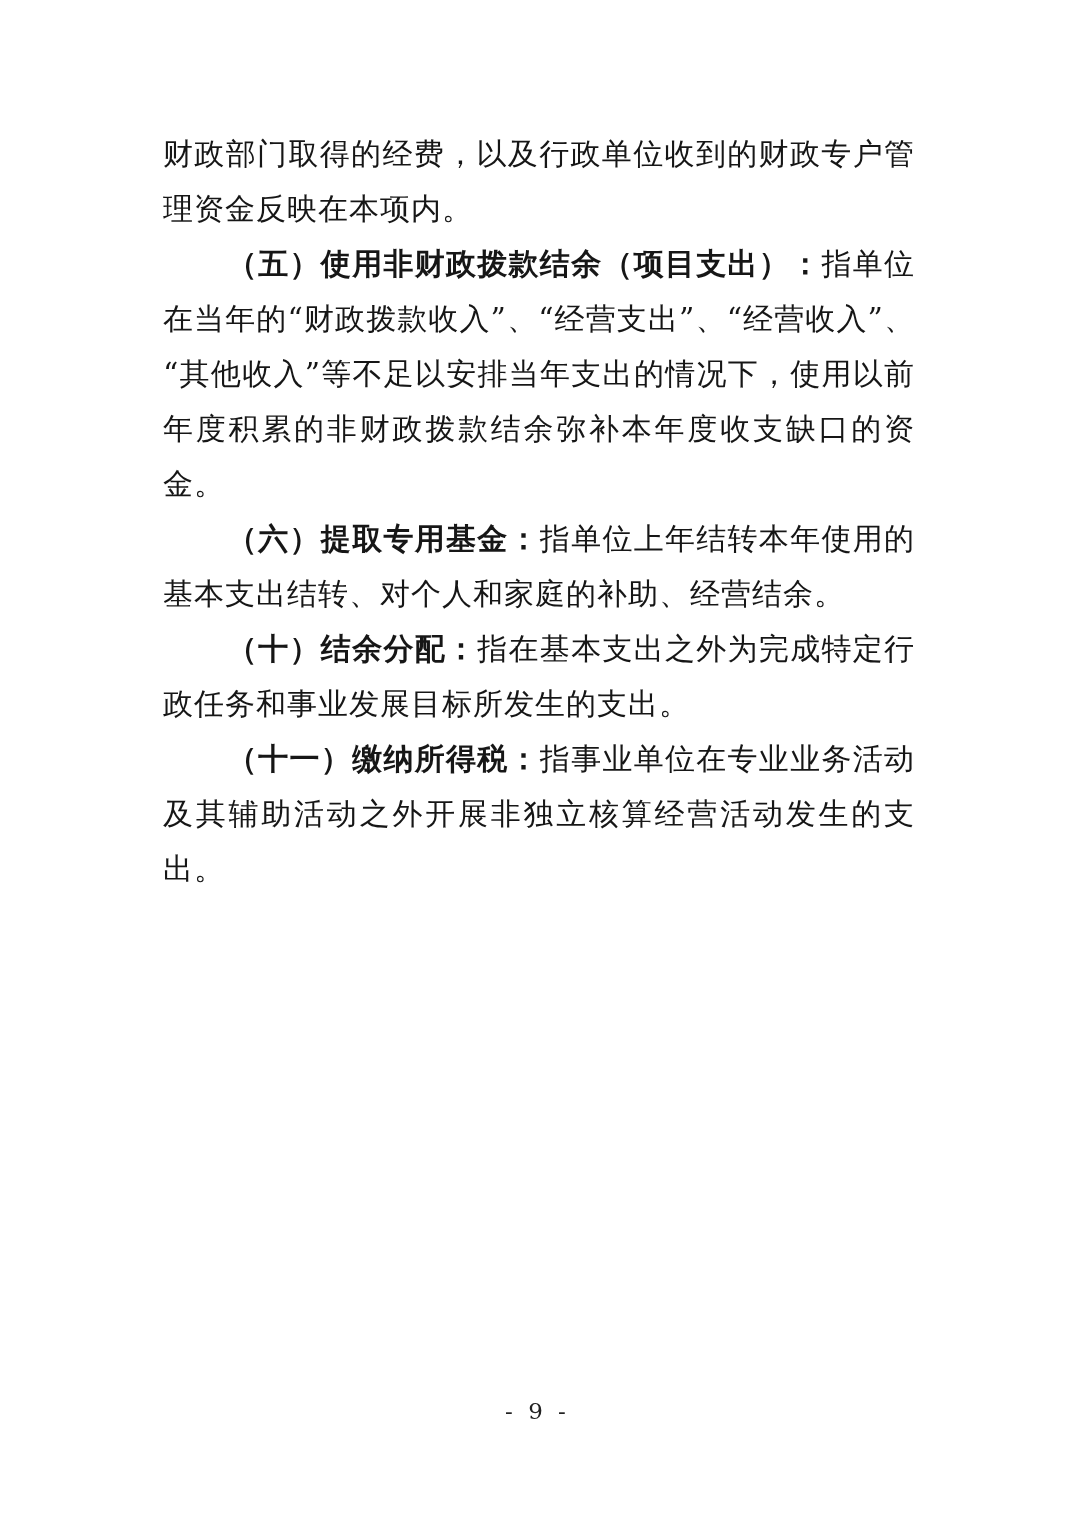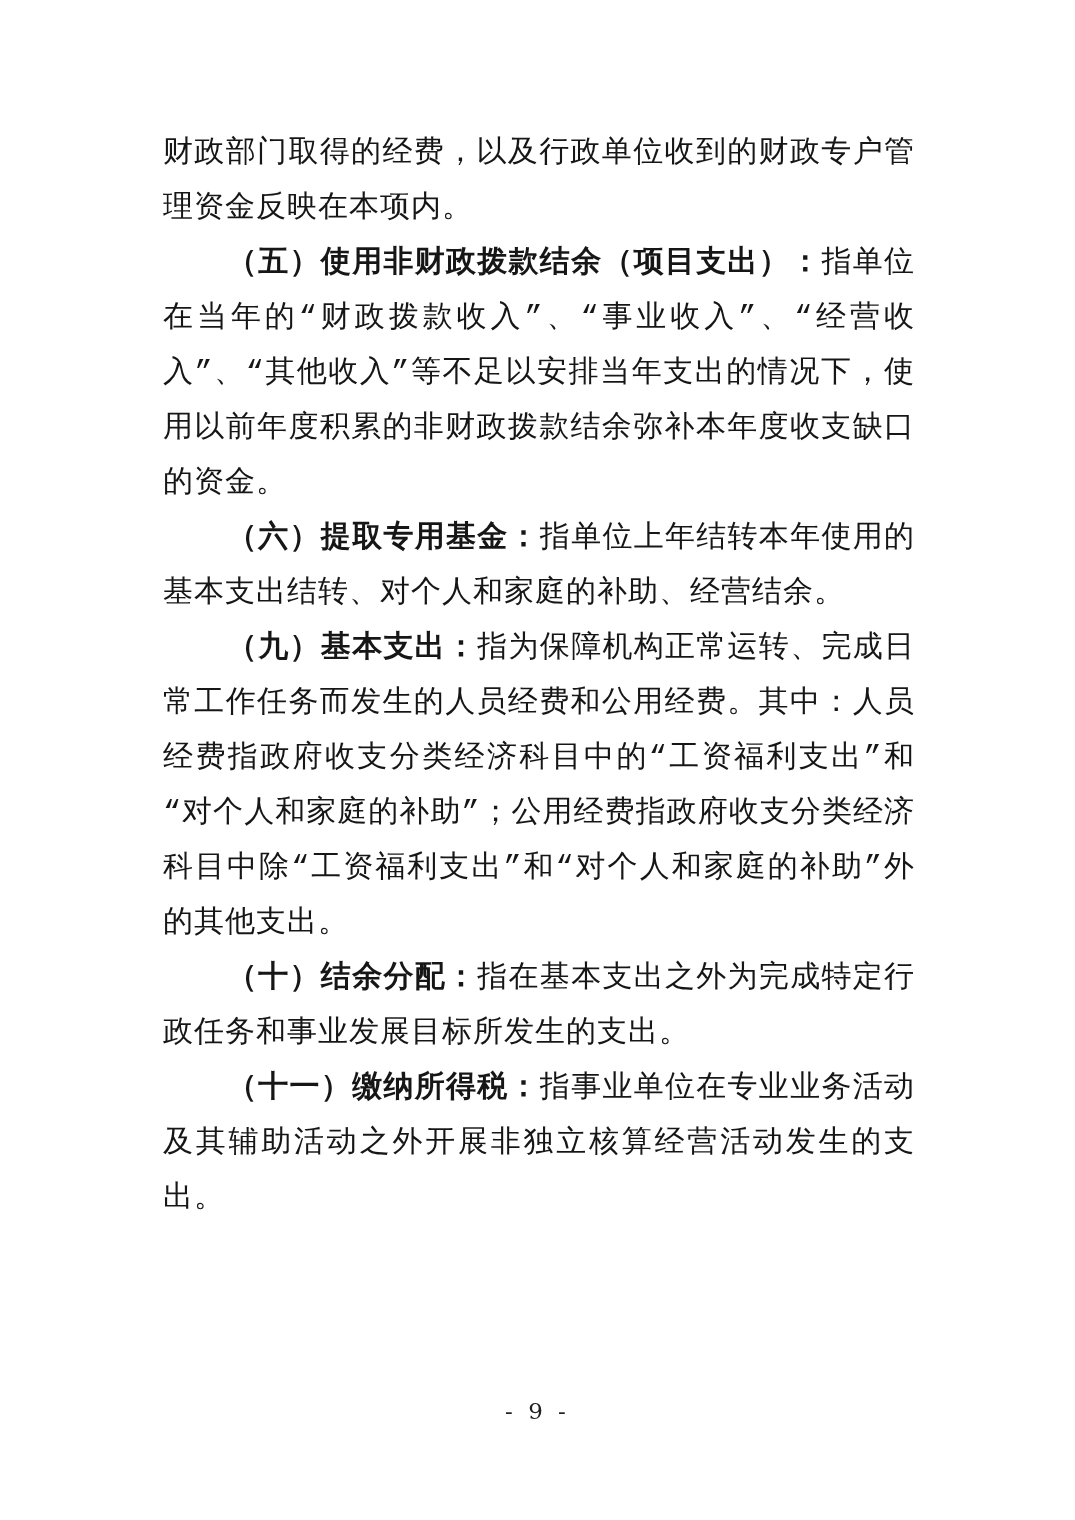--- a/index.html
+++ b/index.html
@@ -20,21 +20,20 @@
   .text-body {
     position: absolute;
     left: 163px;
     top: 126px;
     width: 752px;
     font-size: 30px;
     line-height: 55px;
     text-align: justify;
     text-justify: inter-character;
     letter-spacing: 1px;
-    font-family: Liberation Mono, monospace;
   }
   .text-body p {
     margin: 0;
     padding: 0;
   }
   .text-body p.indent {
     text-indent: 64px;
   }
   .lead {
     font-weight: 700;
@@ -49,22 +48,21 @@
     letter-spacing: 4px;
     color: #222222;
   }
 </style>
 </head>
 <body>
 
 <div class="page">
   <div class="text-body">
       <p class="para"><span>财政部门取得的经费，以及行政单位收到的财政专户管理资金反映在本项内。</span></p>
-      <p class="para indent"><span class="lead">（五）使用非财政拨款结余（项目支出）：</span><span>指单位在当年的“财政拨款收入”、“事业收入”、“经营收入”、“其他收入”等不足以安排当年支出的情况下，使用以前年度积累的非财政拨款结余弥补本年度收支缺口的资金。</span></p>
+      <p class="para indent"><span class="lead">（五）使用非财政拨款结余（项目支出）：</span><span>指单位在当年的“财政拨款收入”、“经营支出”、“经营收入”、“其他收入”等不足以安排当年支出的情况下，使用以前年度积累的非财政拨款结余弥补本年度收支缺口的资金。</span></p>
       <p class="para indent"><span class="lead">（六）提取专用基金：</span><span>指单位上年结转本年使用的基本支出结转、对个人和家庭的补助、经营结余。</span></p>
-      <p class="para indent"><span class="lead">（九）基本支出：</span><span>指为保障机构正常运转、完成日常工作任务而发生的人员经费和公用经费。其中：人员经费指政府收支分类经济科目中的“工资福利支出”和“对个人和家庭的补助”；公用经费指政府收支分类经济科目中除“工资福利支出”和“对个人和家庭的补助”外的其他支出。</span></p>
       <p class="para indent"><span class="lead">（十）结余分配：</span><span>指在基本支出之外为完成特定行政任务和事业发展目标所发生的支出。</span></p>
       <p class="para indent"><span class="lead">（十一）缴纳所得税：</span><span>指事业单位在专业业务活动及其辅助活动之外开展非独立核算经营活动发生的支出。</span></p>
     </div>
   <div class="footer">
     <span>- 9 -</span>
   </div>
 </div>
 
 </body></html>

